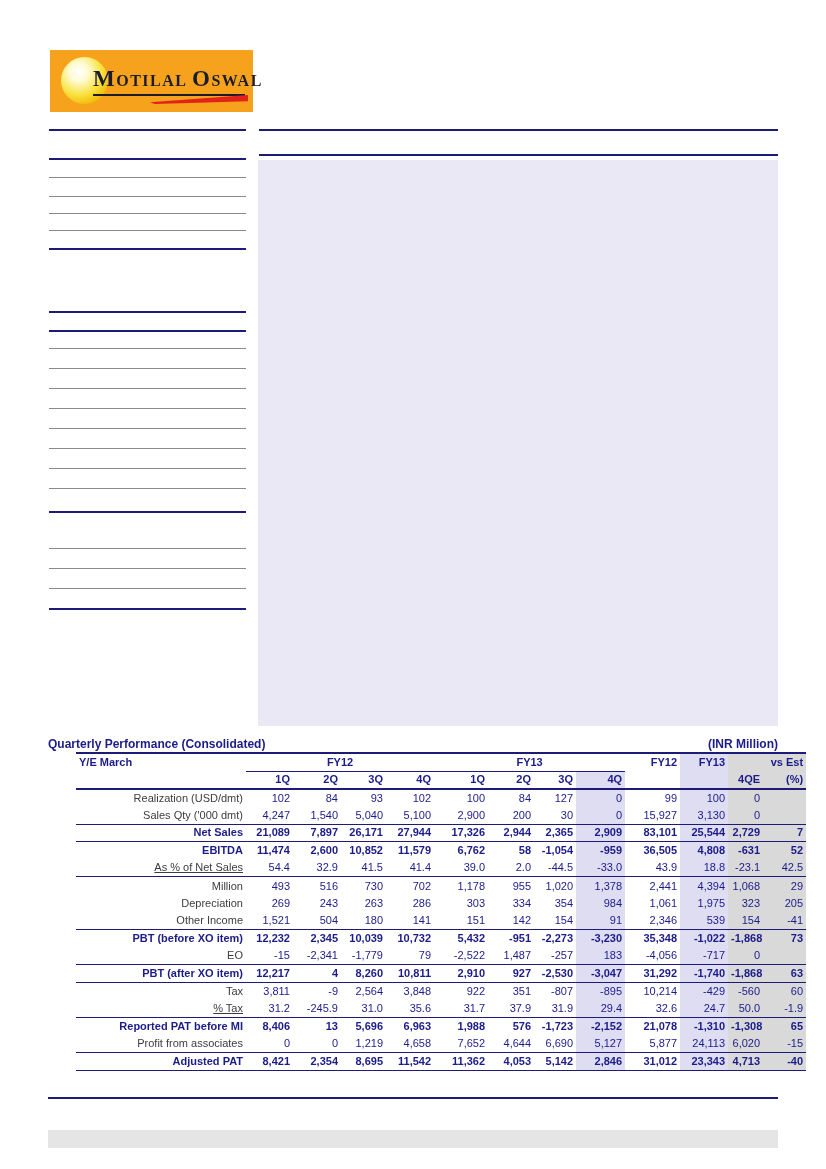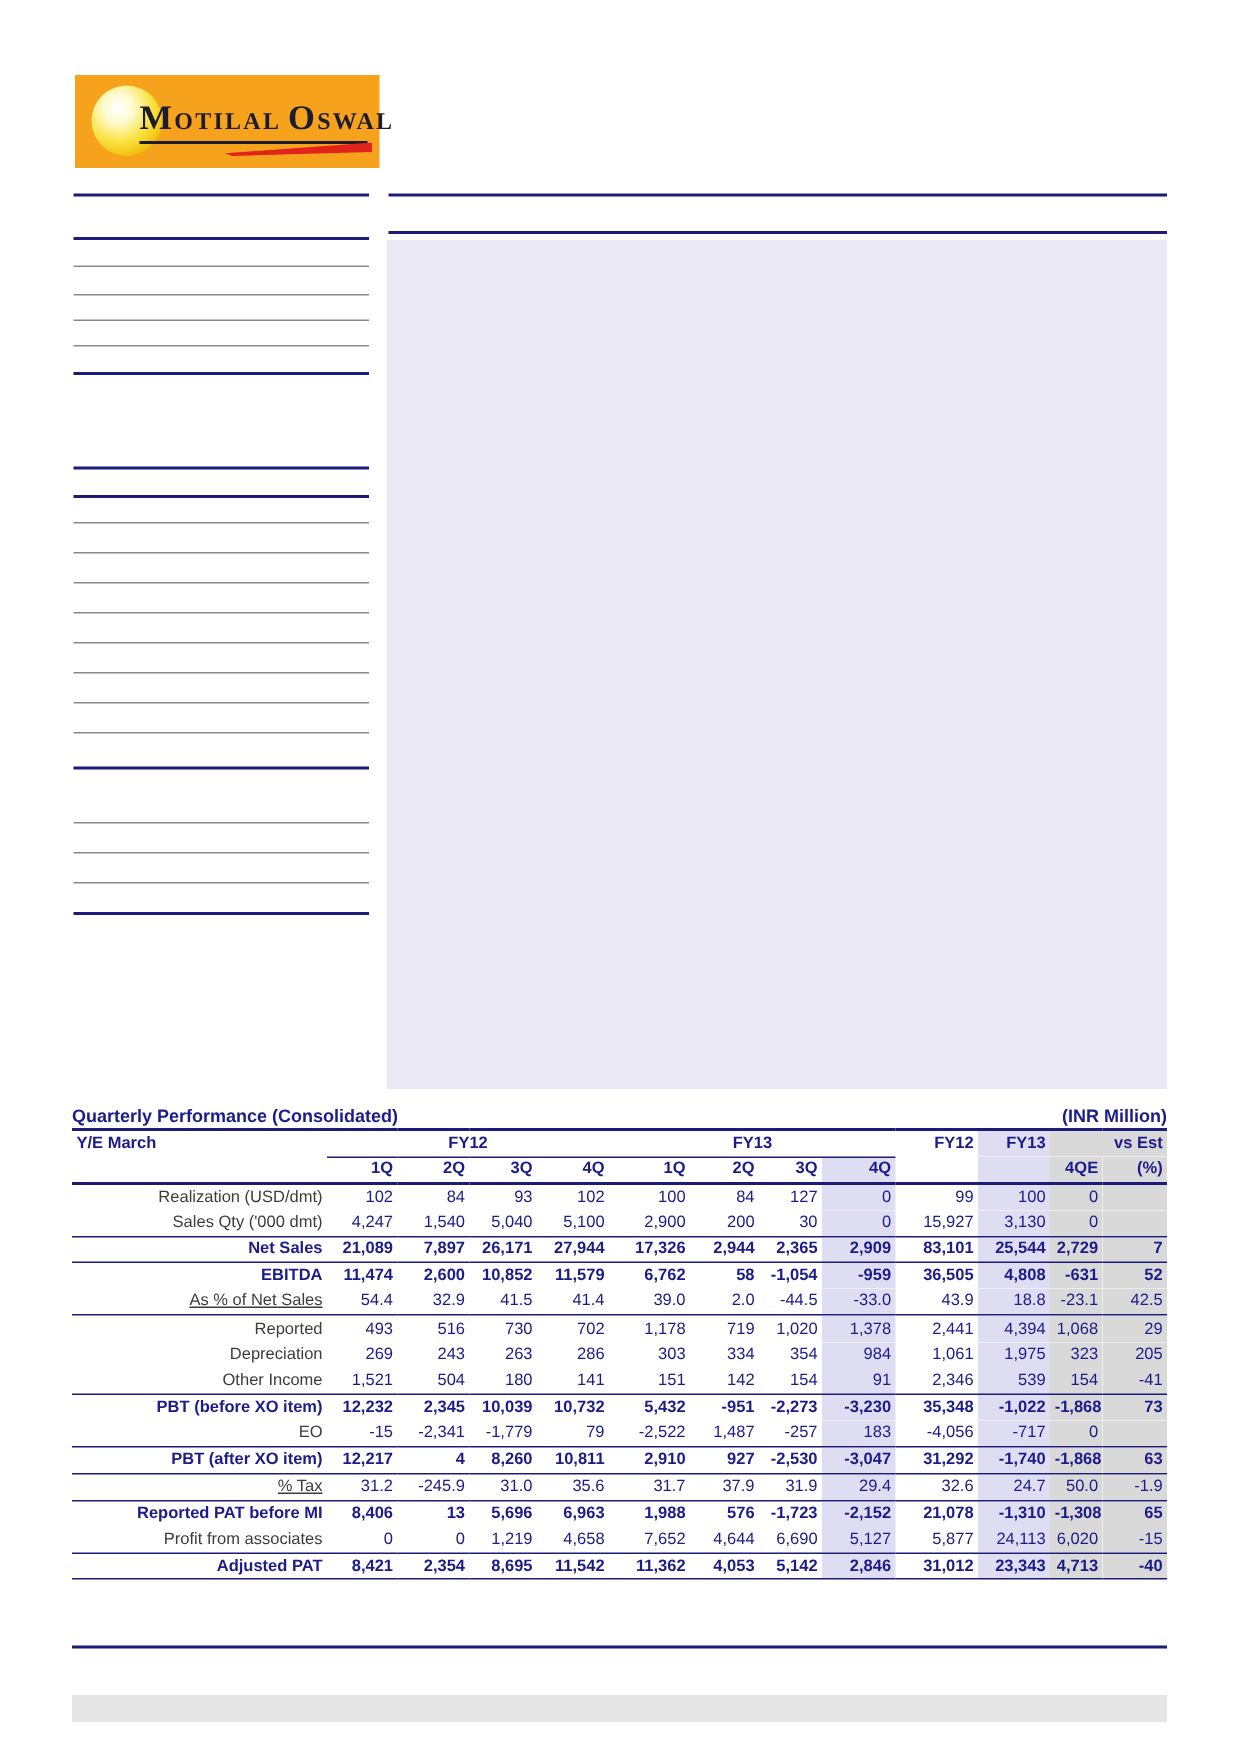--- a/index.html
+++ b/index.html
@@ -35,21 +35,21 @@
   .rule.right{left:259px;width:519px;}
   .rule.navy{border-top:2px solid var(--line-navy);}
   .rule.gray{border-top:1px solid var(--line-gray);}
   
   .chart-box{position:absolute;left:258px;top:160px;width:520px;height:566px;background:var(--lav-box);}
   
   .qp{position:absolute;left:48px;top:736px;width:730px;}
   .qp-titlebar{display:flex;justify-content:space-between;align-items:flex-end;height:15px;
     font-size:12px;font-weight:bold;color:var(--navy);}
   table.qp-table{border-collapse:collapse;table-layout:fixed;width:730px;margin-top:1px;
-    border-top:2px solid var(--line-navy);font-size:11px;}
+    border-top:2px solid var(--line-navy);font-size:11px;margin-left:28px;}
   .qp-table th,.qp-table td{padding:0 3px;height:17.6px;line-height:1;white-space:nowrap;overflow:hidden;
     font-weight:normal;vertical-align:middle;}
   .qp-table thead th{color:var(--navy);font-weight:bold;height:18px;}
   .qp-table thead .lblh{text-align:left;}
   .qp-table thead .grp{text-align:center;border-bottom:1.5px solid var(--line-navy);}
   .qp-table thead .r{text-align:right;}
   .qp-table thead tr.qrow th{border-bottom:2px solid var(--line-navy);}
   .qp-table td.lbl{text-align:right;color:var(--label);}
   .qp-table td.lbl.ind{padding-left:13px;text-decoration:underline;}
   .qp-table td.val{text-align:right;color:var(--navy);}
@@ -215,27 +215,27 @@
             <td class="val">39.0</td>
             <td class="val">2.0</td>
             <td class="val">-44.5</td>
             <td class="val hl">-33.0</td>
             <td class="val">43.9</td>
             <td class="val hl">18.8</td>
             <td class="val gr">-23.1</td>
             <td class="val gr">42.5</td>
           </tr>
           <tr class="">
-            <td class="lbl">Reported</td>
+            <td class="lbl">Million</td>
             <td class="val">493</td>
             <td class="val">516</td>
             <td class="val">730</td>
             <td class="val">702</td>
             <td class="val">1,178</td>
-            <td class="val">719</td>
+            <td class="val">955</td>
             <td class="val">1,020</td>
             <td class="val hl">1,378</td>
             <td class="val">2,441</td>
             <td class="val hl">4,394</td>
             <td class="val gr">1,068</td>
             <td class="val gr">29</td>
           </tr>
           <tr class="">
             <td class="lbl">Depreciation</td>
             <td class="val">269</td>
@@ -304,20 +304,35 @@
             <td class="val">10,811</td>
             <td class="val">2,910</td>
             <td class="val">927</td>
             <td class="val">-2,530</td>
             <td class="val hl">-3,047</td>
             <td class="val">31,292</td>
             <td class="val hl">-1,740</td>
             <td class="val gr">-1,868</td>
             <td class="val gr">63</td>
           </tr>
+          <tr class="">
+            <td class="lbl">Tax</td>
+            <td class="val">3,811</td>
+            <td class="val">-9</td>
+            <td class="val">2,564</td>
+            <td class="val">3,848</td>
+            <td class="val">922</td>
+            <td class="val">351</td>
+            <td class="val">-807</td>
+            <td class="val hl">-895</td>
+            <td class="val">10,214</td>
+            <td class="val hl">-429</td>
+            <td class="val gr">-560</td>
+            <td class="val gr">60</td>
+          </tr>
           <tr class="sep">
             <td class="lbl ind">% Tax</td>
             <td class="val">31.2</td>
             <td class="val">-245.9</td>
             <td class="val">31.0</td>
             <td class="val">35.6</td>
             <td class="val">31.7</td>
             <td class="val">37.9</td>
             <td class="val">31.9</td>
             <td class="val hl">29.4</td>

